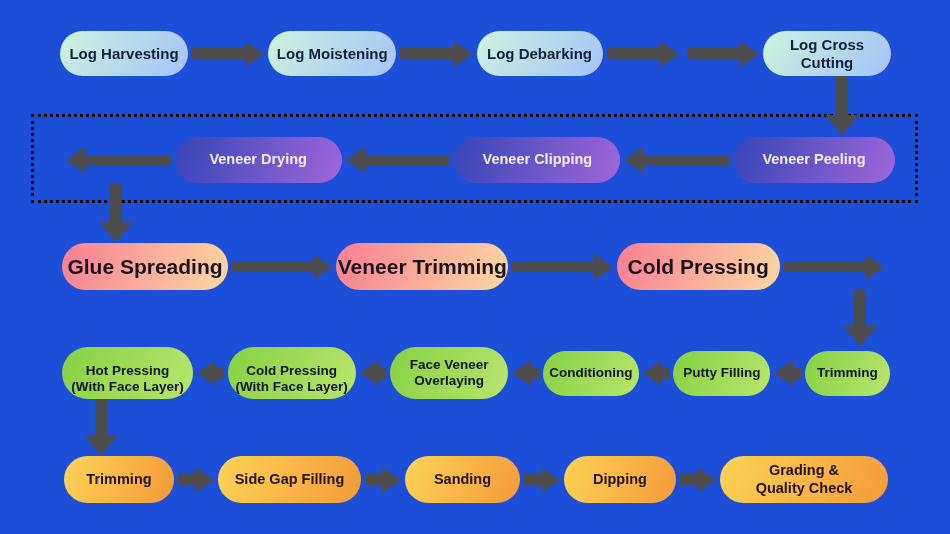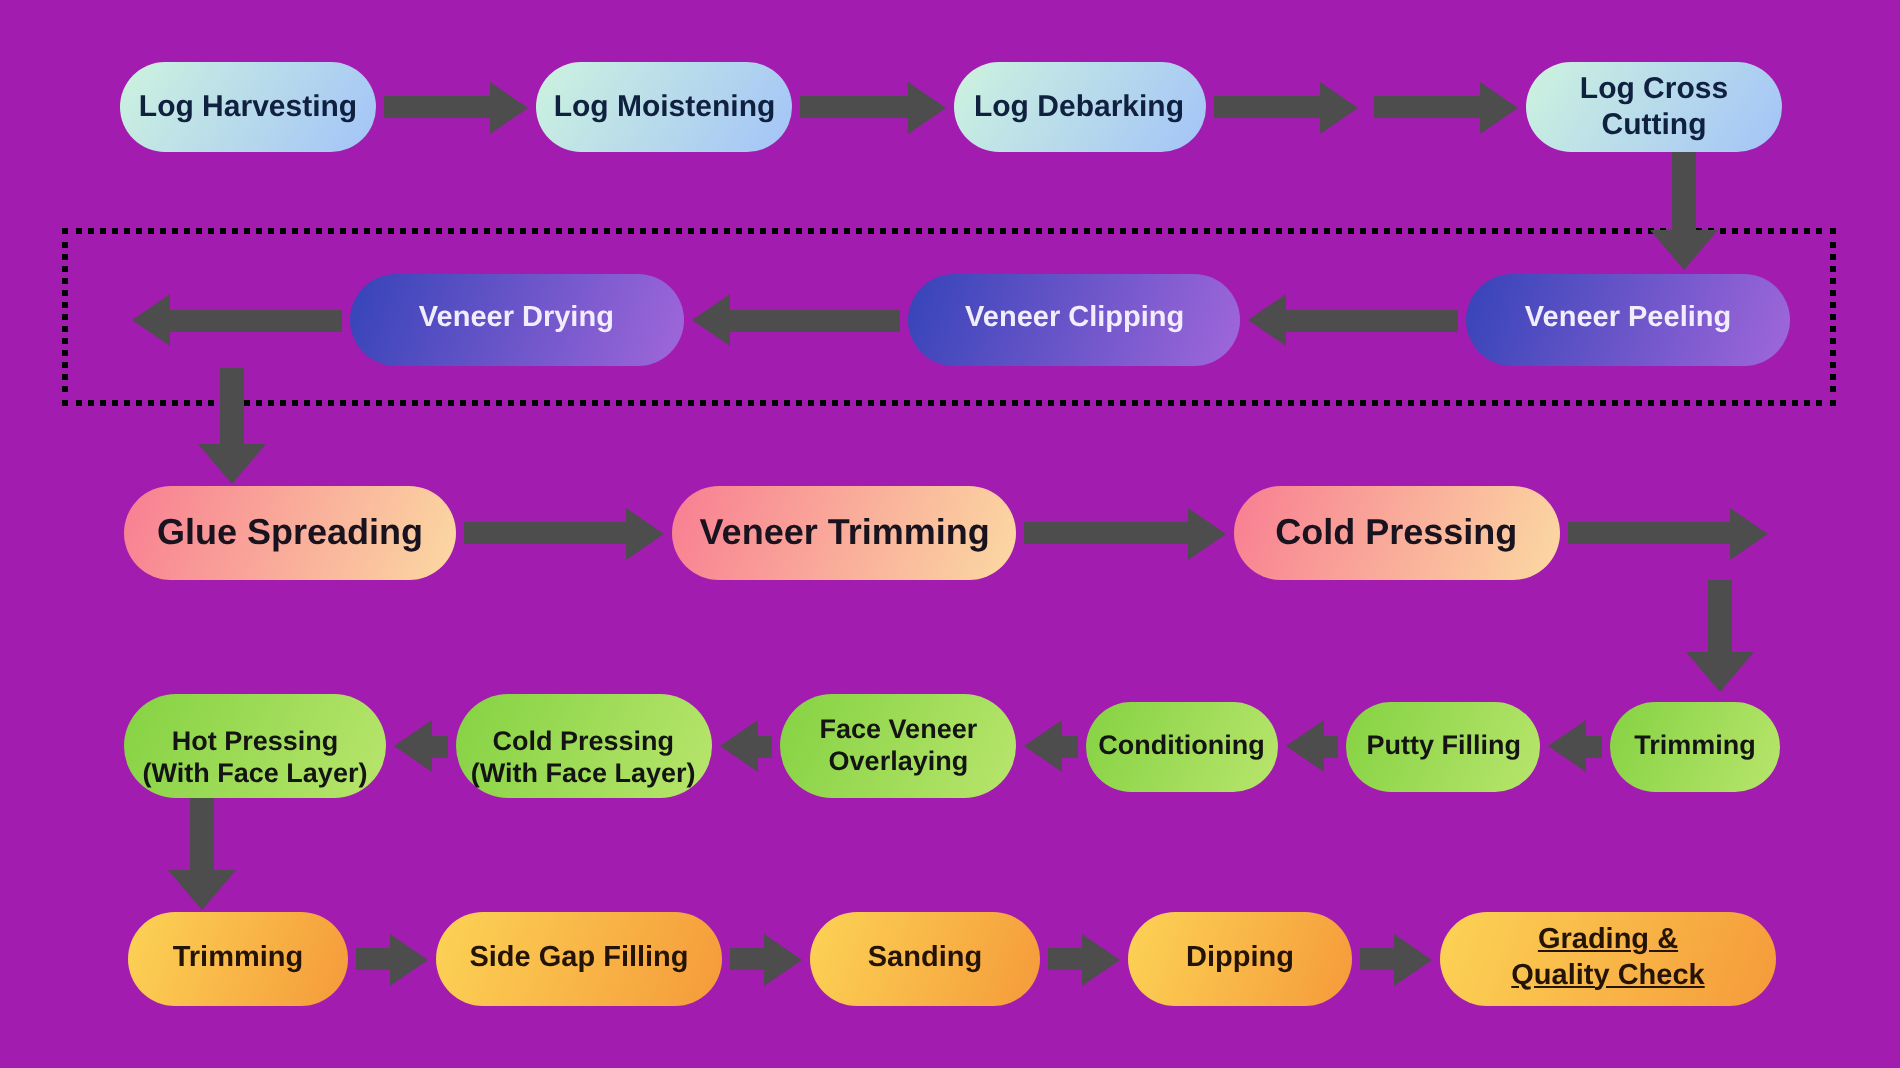--- a/index.html
+++ b/index.html
@@ -1,17 +1,17 @@
 <!DOCTYPE html>
 <html><head>
 <meta charset="utf-8">
 <style>
   html,body{margin:0;padding:0;background:#fff;}
   .canvas{
-    position:relative;width:950px;height:534px;background:#a21caf;overflow:hidden;
+    position:relative;width:950px;height:534px;background:#1d4ed8;overflow:hidden;
     font-family:"Liberation Sans",sans-serif;
   }
   .dotted-box{
     position:absolute;left:31px;top:114px;width:881px;height:83px;
     border:3px dotted #000000;
   }
   .row{position:absolute;display:flex;align-items:center;}
   .row1{left:60px;top:31px;width:831px;height:45px;}
   .row2{left:62px;top:137px;width:833px;height:46px;}
   .row3{left:62px;top:243px;width:826px;height:47px;}
@@ -19,28 +19,28 @@
   .row5{left:64px;top:456px;width:824px;height:47px;}
 
   .pill{
     height:100%;border-radius:999px;flex-shrink:0;
     display:flex;align-items:center;justify-content:center;
     text-align:center;font-weight:bold;
   }
   .pill-label{display:inline-block;line-height:1.2;}
   .g1{background:linear-gradient(125deg,#cdf3de 0%,#a3c3f8 100%);color:#10203f;font-size:15px;}
   .g2{background:linear-gradient(110deg,#3544b8 0%,#a067da 100%);color:#f2edfc;font-size:14.5px;}
-  .g3{background:linear-gradient(110deg,#f87e92 0%,#fbd9a2 100%);color:#18131f;font-size:18px;}
+  .g3{background:linear-gradient(110deg,#f87e92 0%,#fbd9a2 100%);color:#18131f;font-size:21px;}
   .g4{background:linear-gradient(115deg,#85d243 0%,#b8e56c 100%);color:#141414;font-size:13.5px;}
   .g5{background:linear-gradient(110deg,#fcd355 0%,#f59a3a 100%);color:#241307;font-size:14.5px;}
   .short{height:45px;align-self:center;}
   .maxw150{max-width:150px;}
   .maxw115{max-width:115px;margin-top:12px;}
   .maxw95{max-width:95px;}
-  .maxw118{max-width:118px;text-decoration:underline;}
+  .maxw118{max-width:118px;}
 
   .harrow{flex:1 1 0;display:flex;align-items:center;margin:0 4px;min-width:24px;}
   .harrow i{display:block;}
   .shaft{height:11px;background:#4d4d4d;flex:1;}
   .head-r{width:0;height:0;border-top:13px solid transparent;border-bottom:13px solid transparent;border-left:19px solid #4d4d4d;}
   .head-l{width:0;height:0;border-top:13px solid transparent;border-bottom:13px solid transparent;border-right:19px solid #4d4d4d;}
 
   .varrow{position:absolute;display:flex;flex-direction:column;align-items:center;}
   .varrow i{display:block;}
   .vshaft{width:12px;flex:1;background:#4d4d4d;}

